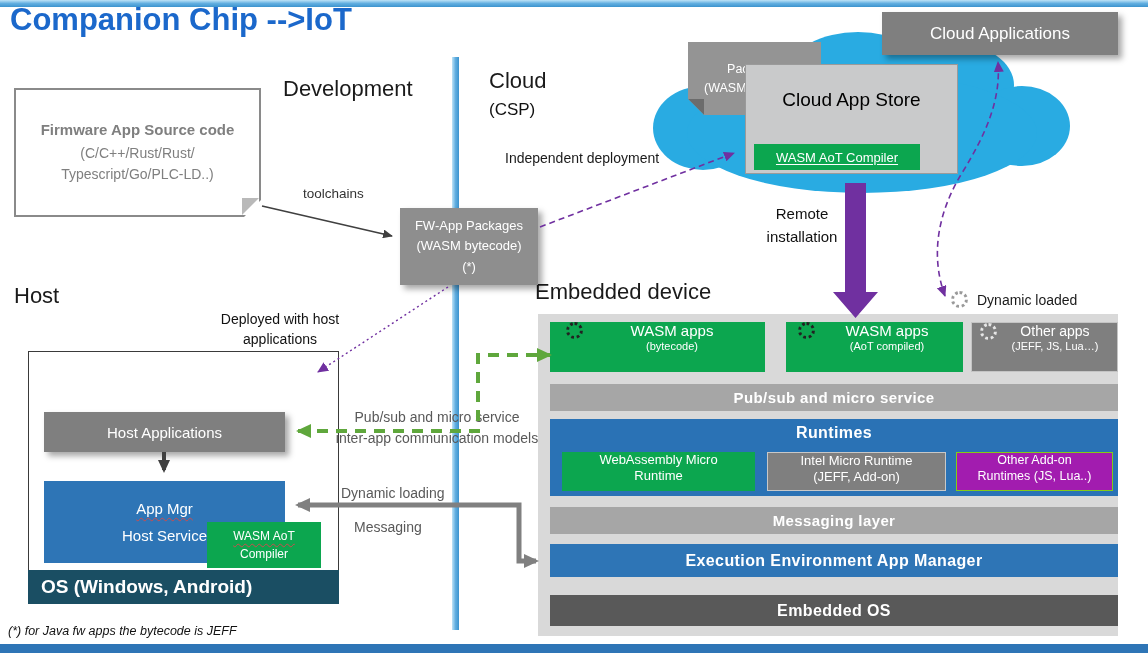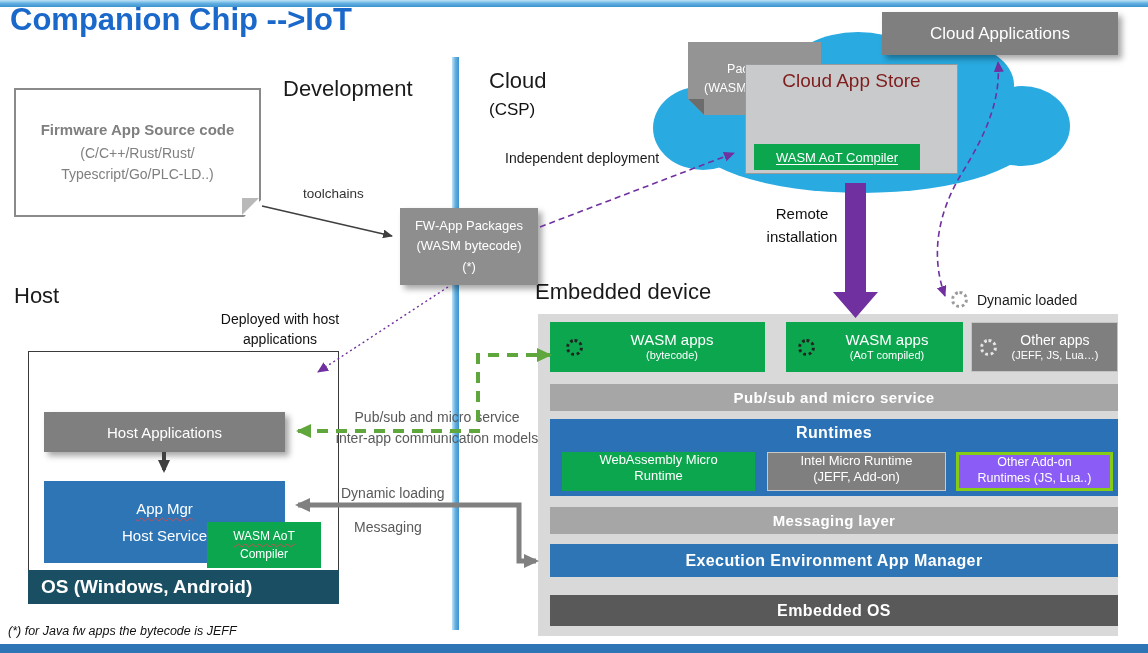--- a/index.html
+++ b/index.html
@@ -19,21 +19,21 @@
           clip-path:polygon(0 0,100% 0,100% 100%,16px 100%,0 calc(100% - 16px)); font-size:12.5px; line-height:1.5; }
   .note .fold { position:absolute; left:0; bottom:0; width:0; height:0;
                 border-top:16px solid #6c6c6c; border-left:16px solid transparent; }
   .page { background:#fff; border:2px solid #8a8a8a; filter:drop-shadow(3px 3px 3px rgba(0,0,0,.25));
           clip-path:polygon(0 0,100% 0,100% calc(100% - 17px),calc(100% - 17px) 100%,0 100%); }
   .page .fold { position:absolute; right:0; bottom:0; width:0; height:0;
                 border-top:17px solid #b9b9b9; border-right:17px solid transparent; }
   .fw1 { font-weight:bold; font-size:15px; color:#7F7F7F; margin-bottom:5px; }
   .fw2 { font-size:14px; color:#7F7F7F; line-height:1.5; }
   .spin { display:inline-block; width:17px; height:17px; border-radius:50%; border:3px dotted #222; flex:0 0 auto; }
-  .appbox { display:flex; align-items:center; }
+  .appbox { display:flex; align-items:flex-start; }
   .appbox .txt { flex:1; line-height:1.2; text-align:center; padding-right:4px; }
   .appbox .t1 { font-size:15px; }
   .appbox .t2 { font-size:11px; }
   .hbar { display:flex; align-items:center; justify-content:center; color:#fff; font-weight:bold; letter-spacing:.4px; }
   .rtbox { display:flex; flex-direction:column; align-items:center; justify-content:flex-start;
            color:#fff; font-size:13px; line-height:1.25; text-align:center; }
   .squiggle { text-decoration:underline wavy #cc4b4b 1px; text-underline-offset:3px; }
   .uline { text-decoration:underline; text-underline-offset:2px; }
   .graytext { color:#595959; }
 </style>
@@ -81,21 +81,21 @@
 
   <div class="abs lbl" style="left:505px;top:150px;">Independent deployment</div>
 
   <div class="abs note col" style="left:688px;top:42px;width:133px;height:73px;">
     <div>Packages</div>
     <div>(WASM bytecode)</div>
     <div class="fold"></div>
   </div>
 
   <div class="abs" style="left:745px;top:64px;width:213px;height:110px;background:#C9CACB;border:1px solid #9a9a9a;">
-    <div style="margin-top:5px;text-align:center;font-size:19px;color:#7f1d1d;">Cloud App Store</div>
+    <div style="margin-top:24px;text-align:center;font-size:19px;color:#000000;">Cloud App Store</div>
     <div class="greenbox ctr abs uline" style="left:8px;top:79px;width:166px;height:26px;font-size:13px;">WASM AoT Compiler</div>
   </div>
 
   <div class="abs ctr shadow" style="left:882px;top:12px;width:236px;height:43px;background:#7F7F7F;color:#fff;font-size:17px;">Cloud Applications</div>
 
   <div class="abs ctr" style="left:756px;top:202px;width:92px;font-size:15px;line-height:1.55;flex-direction:column;">
     <div>Remote</div>
     <div>installation</div>
   </div>
 
@@ -162,21 +162,21 @@
     <div style="text-align:center;color:#fff;font-weight:bold;font-size:16px;margin-top:5px;letter-spacing:.4px;">Runtimes</div>
   </div>
   <div class="abs greenbox rtbox" style="left:562px;top:452px;width:193px;height:39px;">
     <div>WebAssembly Micro</div>
     <div>Runtime</div>
   </div>
   <div class="abs rtbox" style="left:767px;top:452px;width:179px;height:39px;background:#7F7F7F;border:1px solid #c8c8c8;">
     <div>Intel Micro Runtime</div>
     <div>(JEFF, Add-on)</div>
   </div>
-  <div class="abs rtbox" style="left:956px;top:452px;width:157px;height:39px;background:#8b5cf6;border:3px solid #84cc16;font-size:12.5px;">
+  <div class="abs rtbox" style="left:956px;top:452px;width:157px;height:39px;background:#a21caf;border:1px solid #84cc16;font-size:12.5px;">
     <div>Other Add-on</div>
     <div>Runtimes (JS, Lua..)</div>
   </div>
 
   <div class="abs hbar" style="left:550px;top:507px;width:568px;height:27px;background:#A6A6A6;font-size:15px;">Messaging layer</div>
   <div class="abs hbar" style="left:550px;top:544px;width:568px;height:33px;background:#2E75B6;font-size:16px;">Execution Environment App Manager</div>
   <div class="abs hbar" style="left:550px;top:595px;width:568px;height:31px;background:#595959;font-size:16px;">Embedded OS</div>
 
   <div class="abs" style="left:8px;top:624px;font-size:12.5px;font-style:italic;">(*) for Java fw apps the bytecode is JEFF</div>
 

